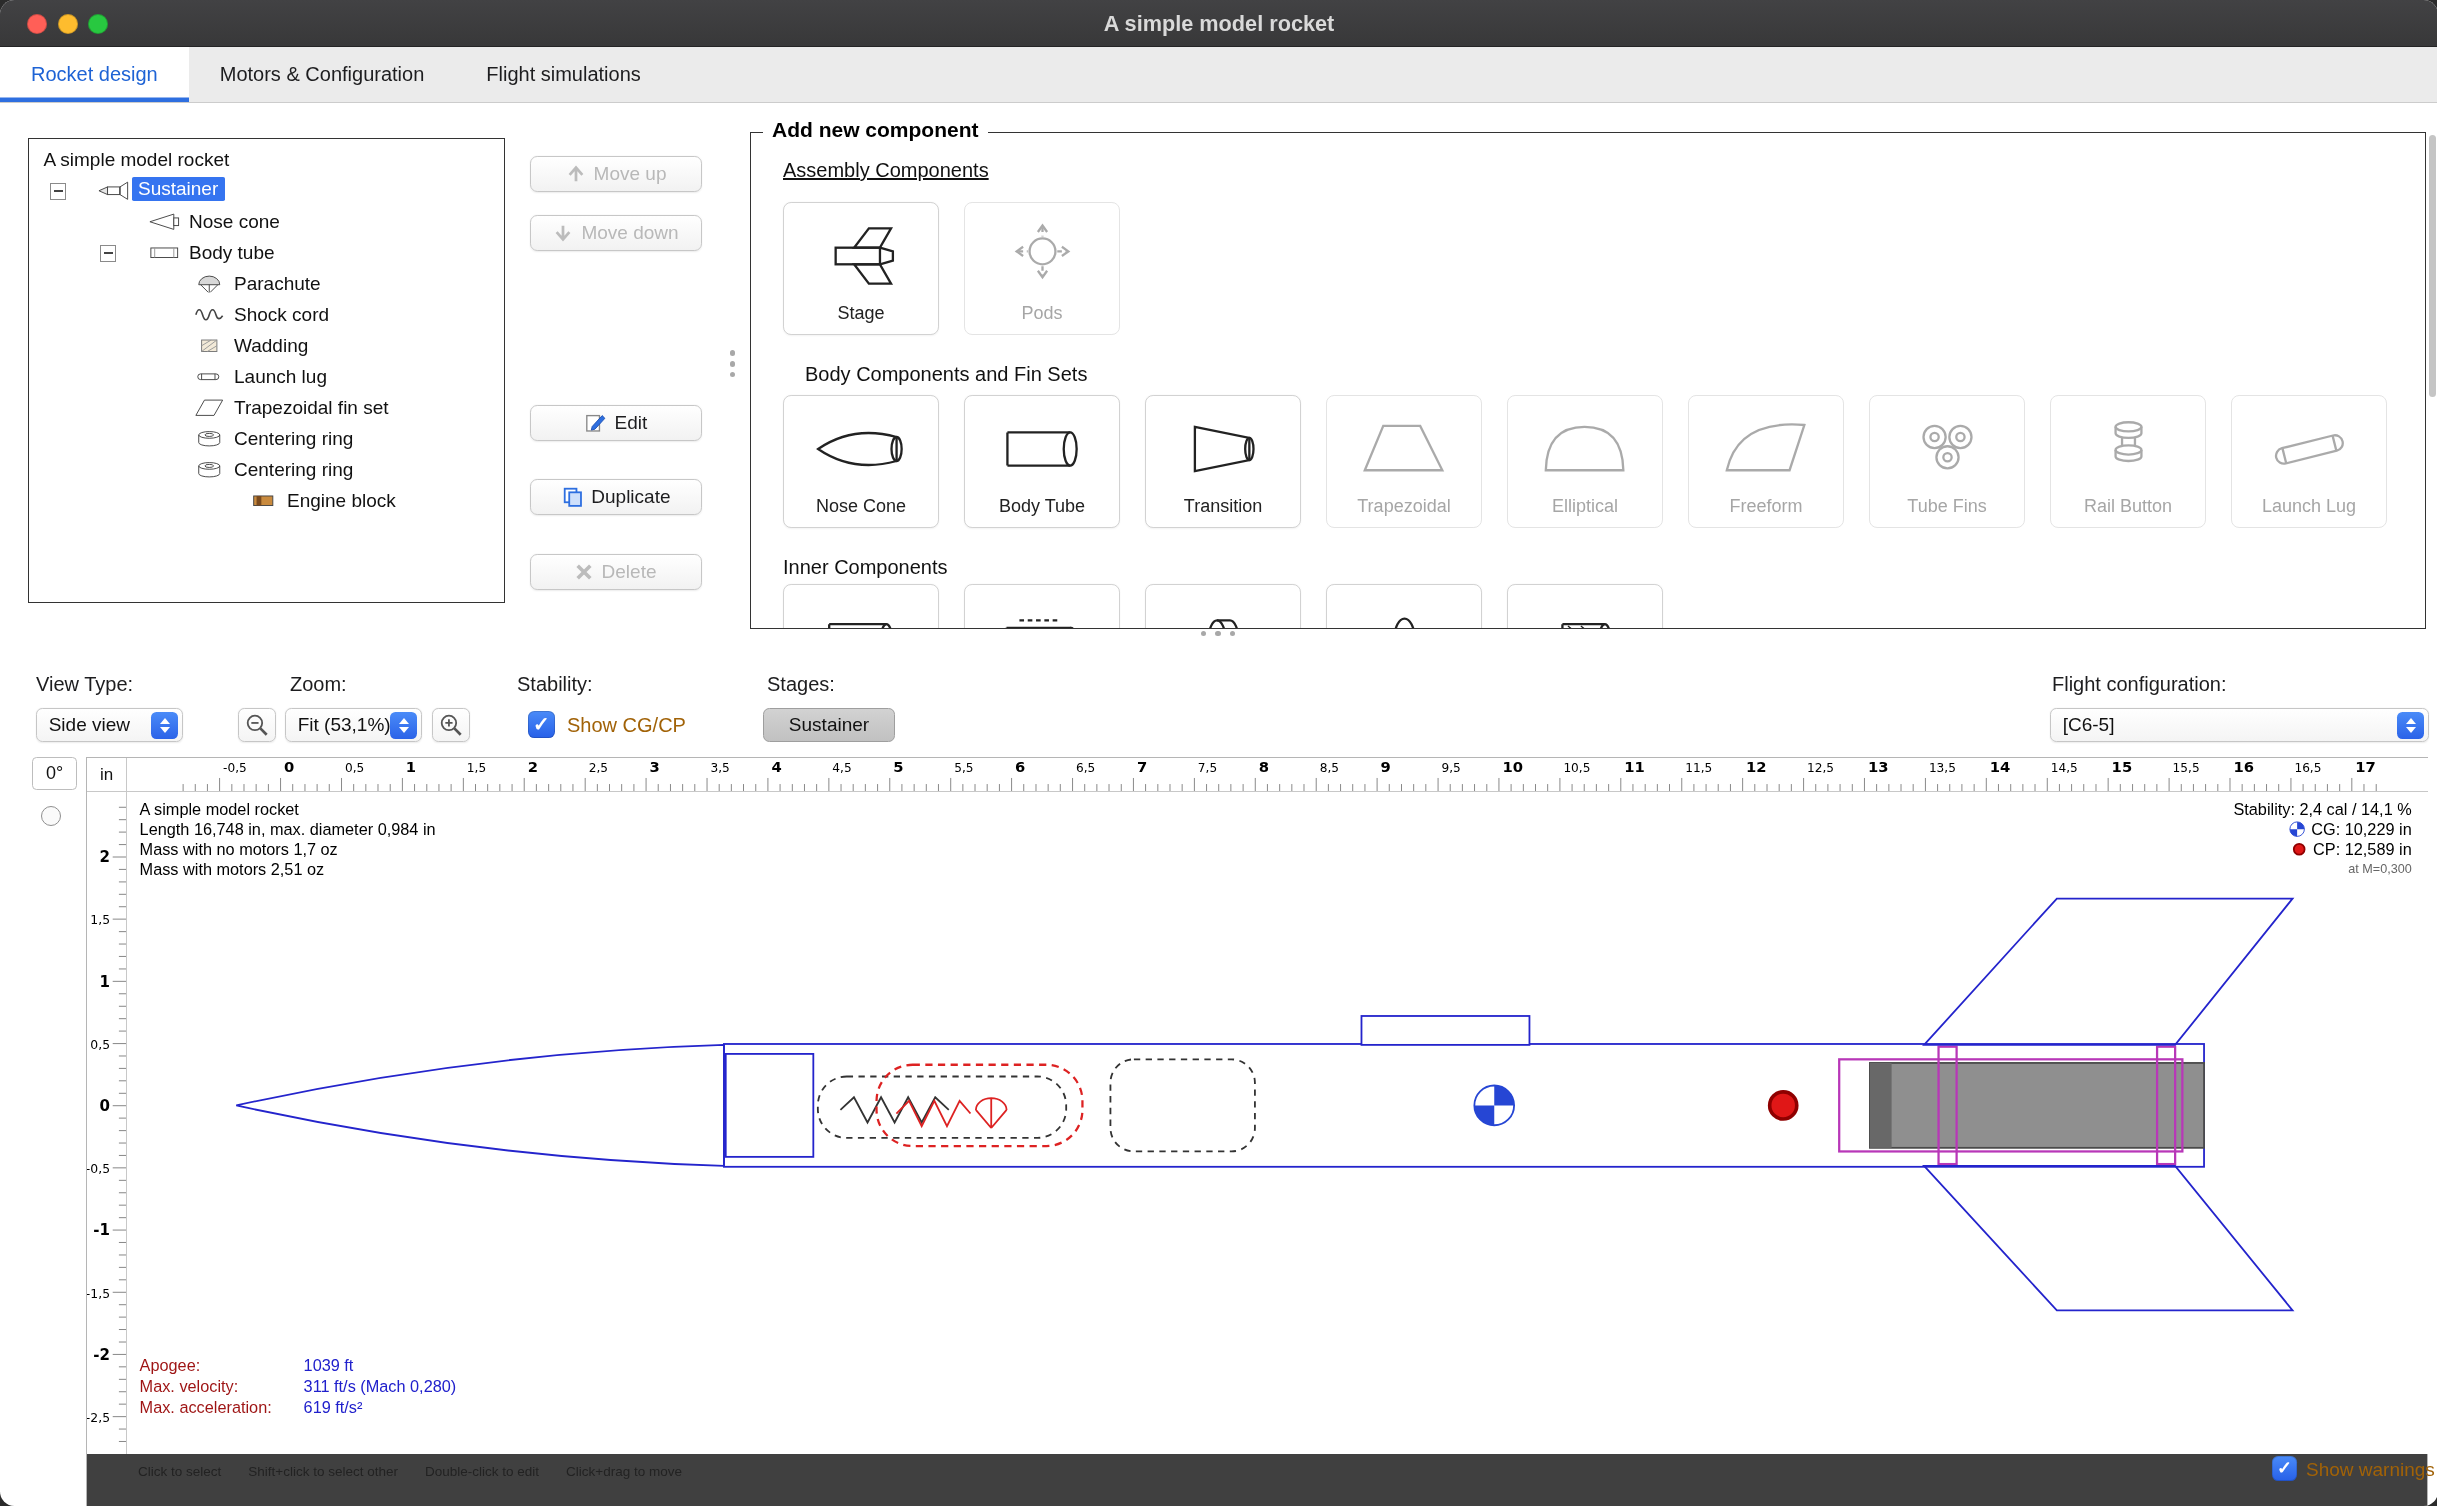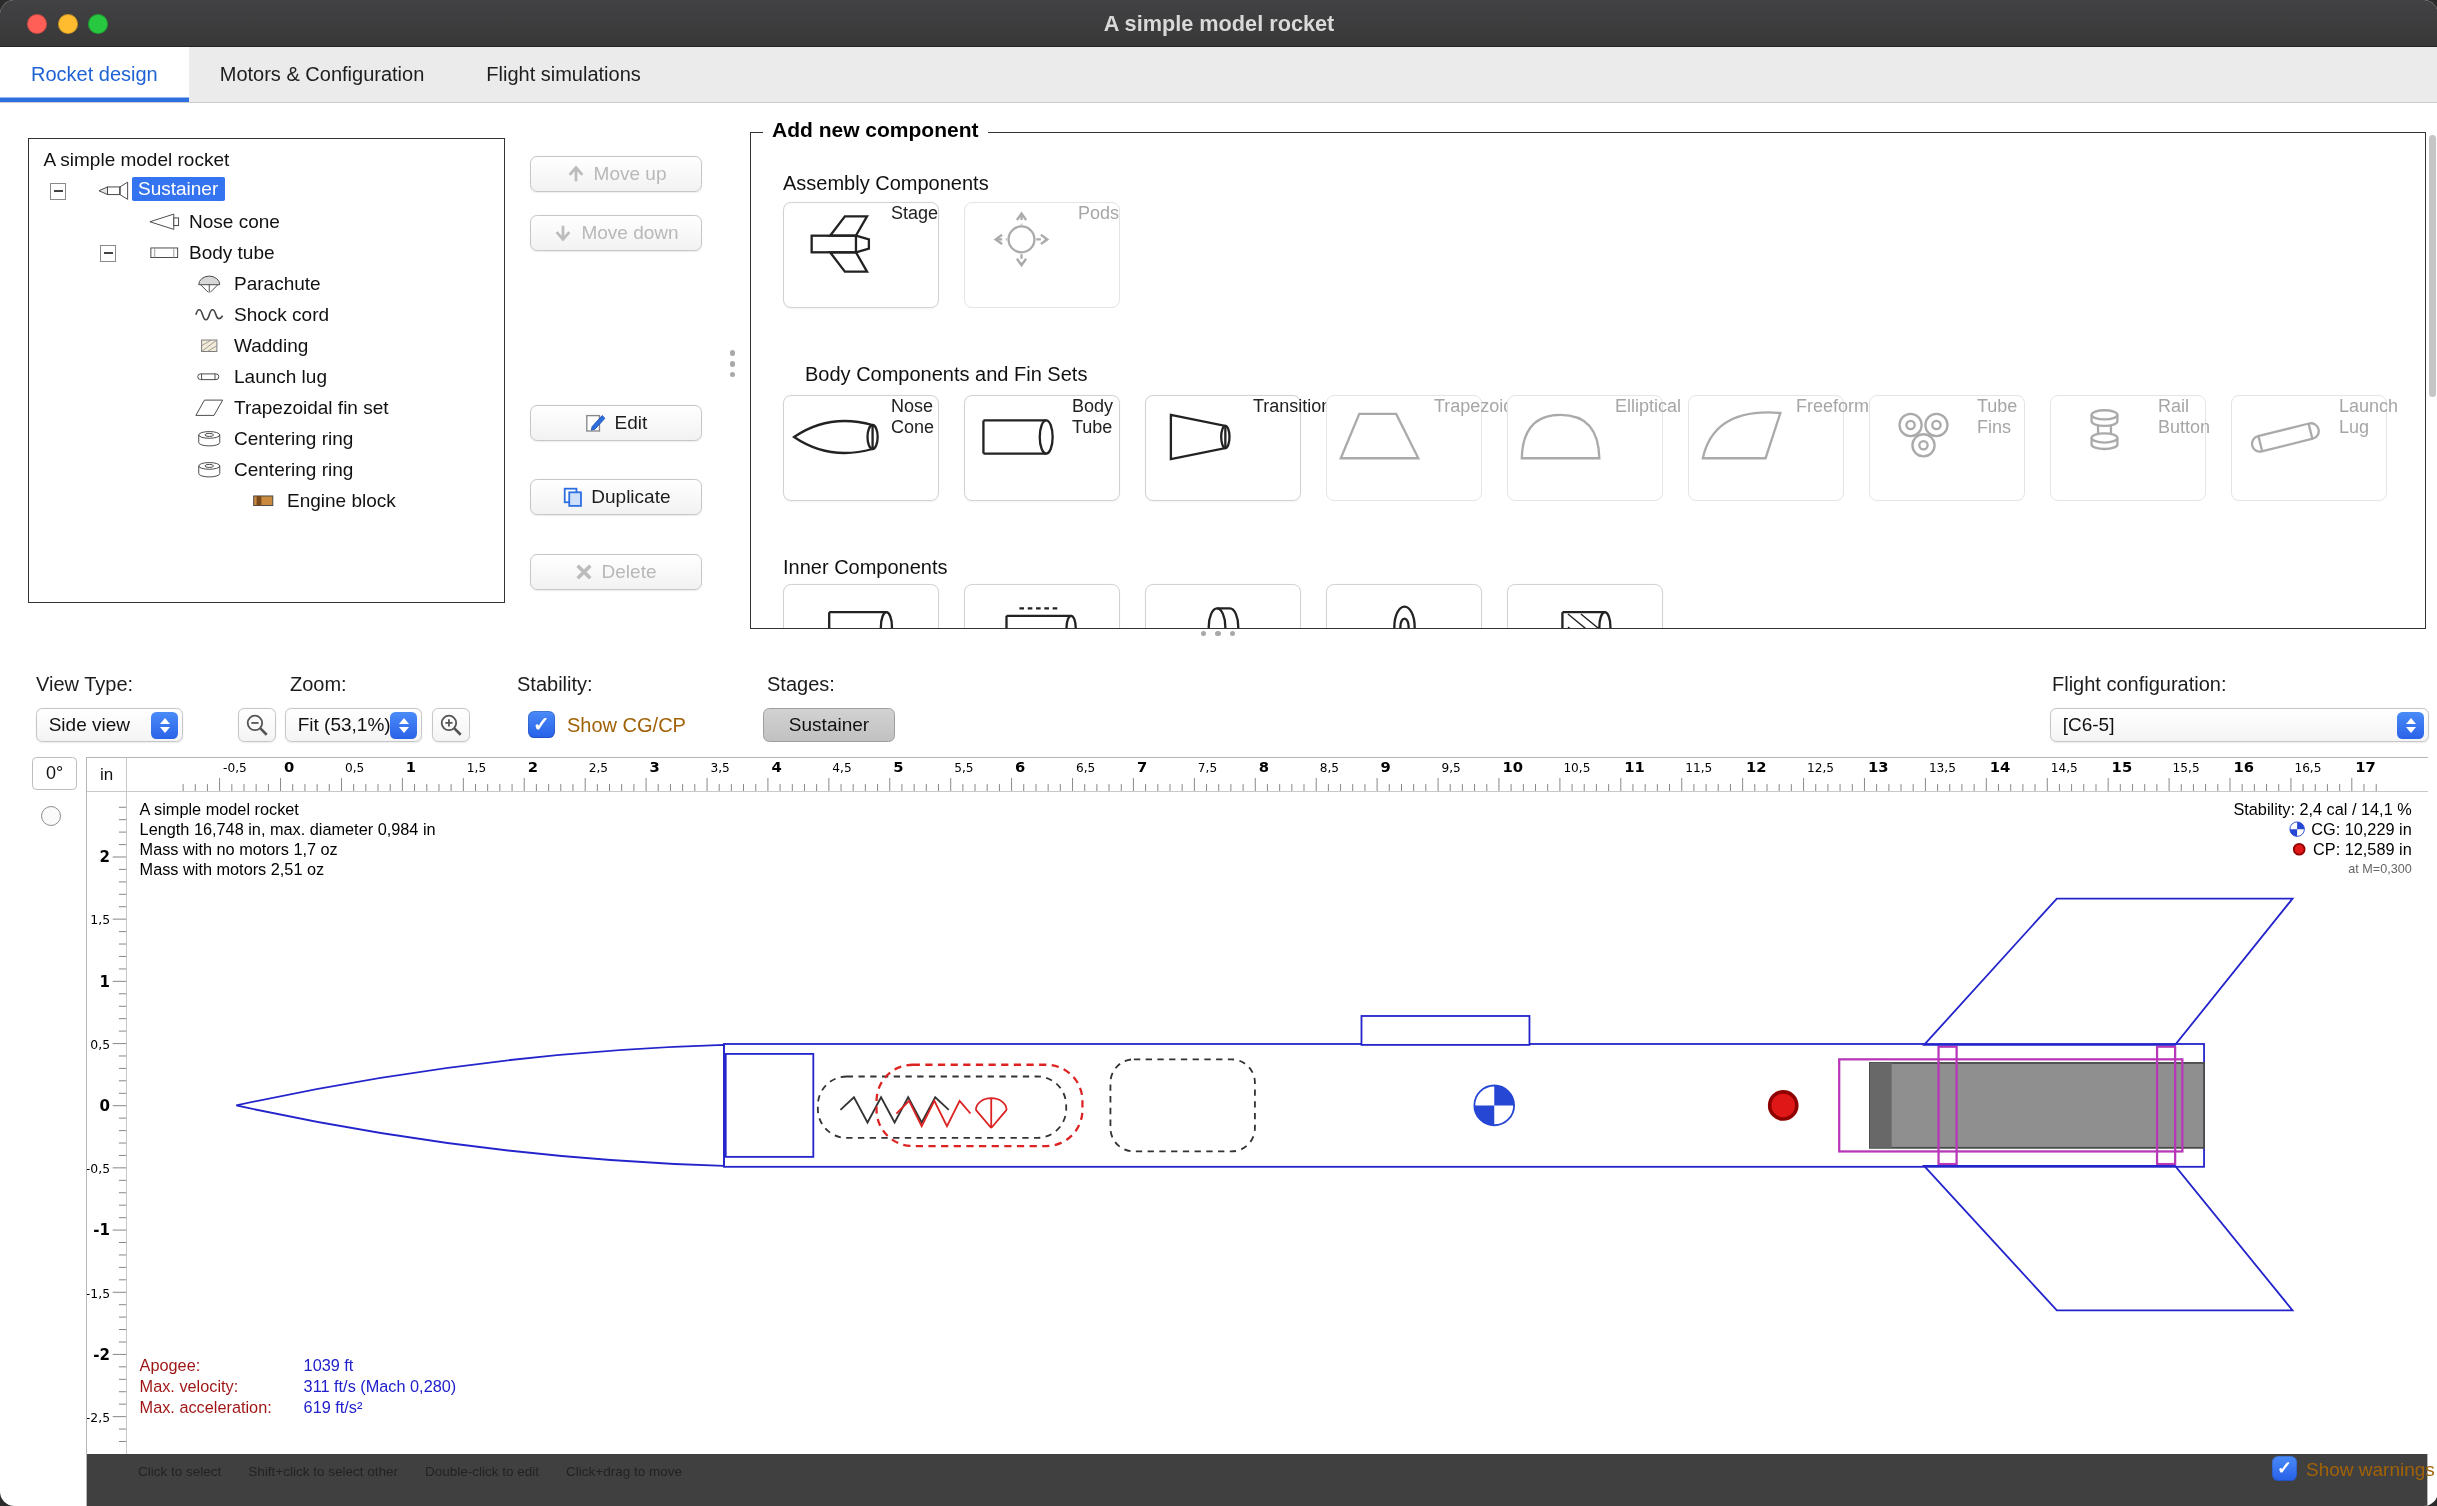--- a/index.html
+++ b/index.html
@@ -26,21 +26,21 @@
 .ticon{position:absolute;top:2.7px;width:32.5px;height:23.5px}
 .ticon svg{width:32.5px;height:23.5px}
 
 .abtn{position:absolute;left:530px;width:172px;height:36px;border:0.9px solid #c7c7c7;border-radius:7.2px;background:linear-gradient(#ffffff,#f2f2f2);display:flex;align-items:center;justify-content:center;gap:8.1px;font-size:19px;color:#1d1d1f;box-shadow:0 0.9px 1.8px rgba(0,0,0,.08)}
 .abtn.disabled{color:#b8b8b8}
 
 .plegend{position:absolute;left:763px;top:118px;background:#fff;padding:0 9px;font-weight:bold;font-size:21px;color:#000;z-index:3}
 .palette{position:absolute;left:750px;top:132px;width:1676px;height:497px;border:1.8px solid #333;background:#fff;overflow:hidden}
 .pgroup-label{position:absolute;font-size:20px;color:#111}
 .card-row{position:absolute;display:flex;gap:25px}
-.card{width:156px;height:106px;border:0.9px solid #d2d2d2;border-radius:8.1px;background:#fff;display:flex;align-items:flex-start;box-shadow:0 0.9px 1.8px rgba(0,0,0,.05)}
+.card{width:156px;height:133px;border:0.9px solid #d2d2d2;border-radius:8.1px;background:#fff;display:flex;flex-direction:column;align-items:center;box-shadow:0 0.9px 1.8px rgba(0,0,0,.05)}
 .cicon{flex:1;display:flex;align-items:center;justify-content:center;padding-top:5.4px}
 .cicon svg{width:107px;height:72px}
 .clabel{height:31px;font-size:18px;color:#222}
 .card.disabled{border-color:#e4e4e4;box-shadow:none}
 .card.disabled .clabel{color:#a6a6a6}
 .card.disabled svg{opacity:.38}
 .vgrip{position:absolute;left:730px;top:345px;width:7.2px}
 .vgrip i{display:block;width:5.4px;height:5.4px;border-radius:50%;background:#a8a8a8;margin:5.4px 0}
 .hgrip{position:absolute;left:1201px;top:631px;display:flex;gap:9px}
 .hgrip i{width:5.4px;height:5.4px;border-radius:50%;background:#a8a8a8}
@@ -212,21 +212,21 @@
   </div>
   <div class="abtn disabled" style="top:554px">
     <svg width="18" height="18" viewBox="0 0 20 20">
         <path d="M3,3 L17,17 M17,3 L3,17" stroke="#bcbcbc" stroke-width="4"></path>
       </svg>
     <span>Delete</span>
   </div>
 
   <div class="plegend">Add new component</div>
   <div class="palette">
-      <div class="pgroup-label" style="left: 32px; top: 39px;">Assembly Components</div>
+      <div class="pgroup-label" style="left: 32px; top: 26px; text-decoration: underline;">Assembly Components</div>
       <div class="card-row" style="left: 32px; top: 69px;">
         <div class="card">
           <div class="cicon">
             <svg viewBox="0 0 110 78">
               <g fill="none" stroke="#222" stroke-width="2.5">
                 <rect x="27" y="30" width="48" height="18"></rect>
                 <polygon points="47,30 63,9 87,9 75,30"></polygon>
                 <polygon points="47,48 63,69 87,69 75,48"></polygon>
                 <polyline points="75,30 89,34 89,44 75,48"></polyline>
               </g>

